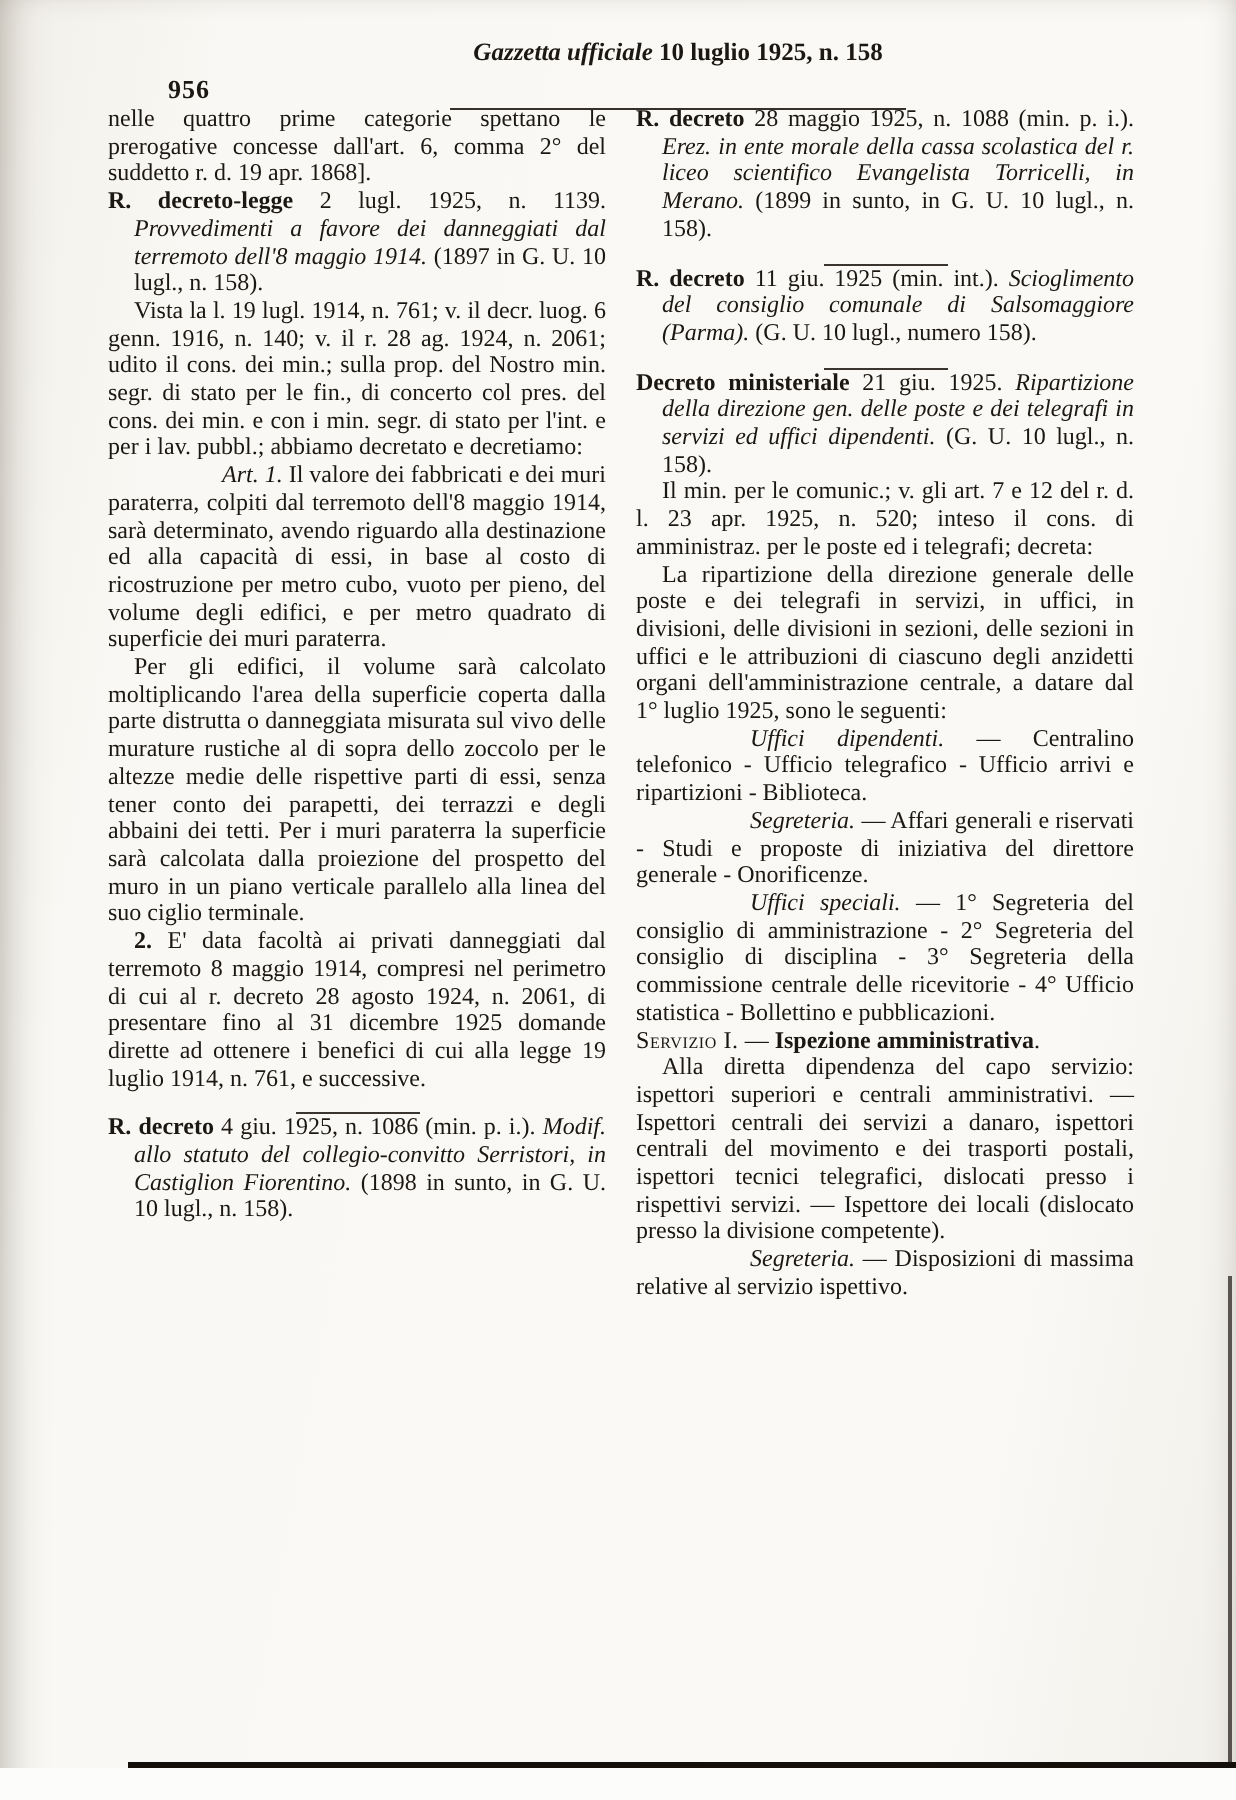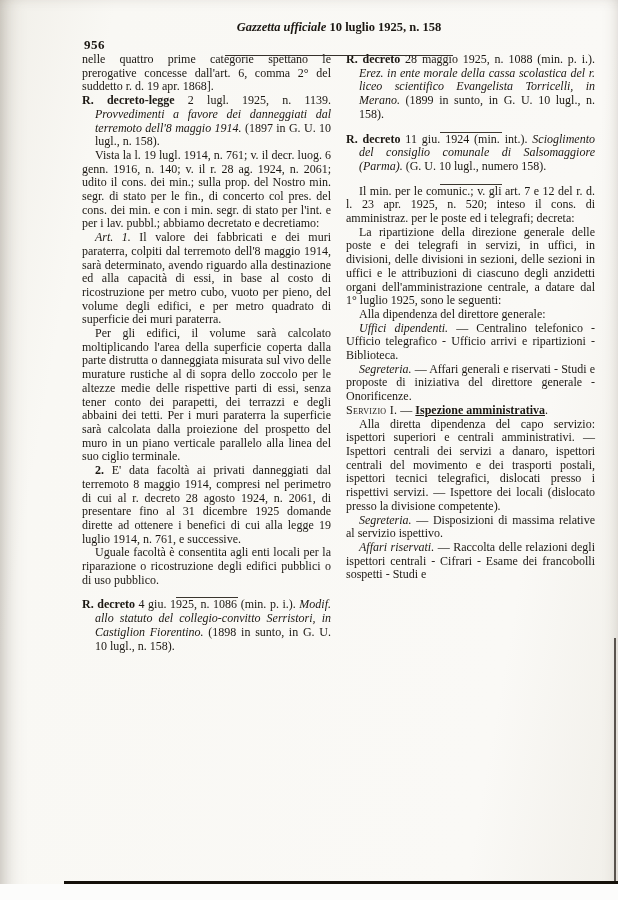--- a/index.html
+++ b/index.html
@@ -10,35 +10,35 @@
   .scan-page{
     position:relative;width:618px;height:900px;overflow:hidden;
     background:linear-gradient(100deg,#f1efe9 0%,#f9f8f4 15%,#faf9f6 80%,#f1efe9 100%);
     box-shadow:inset 16px 0 24px -18px rgba(75,64,48,.5), inset -8px 0 18px -12px rgba(75,64,48,.35);
   }
   .page-header{position:relative;padding-top:17px;height:26px;}
   .page-num{position:absolute;left:84px;top:17px;font-size:13px;font-weight:bold;letter-spacing:.5px;margin-top:20px;}
   .header-center{text-align:center;padding:0 22px 0 82px;}
   .header-rule{display:inline-block;border-bottom:1px solid #35302a;padding:0 12px 20px;font-size:12.5px;font-weight:bold;white-space:nowrap;}
   .journal{font-style:italic;}
-  .columns{display:flex;gap:15px;padding:10px 22px 0 82px;}
+  .columns{display:flex;gap:15px;padding:10px 22px 0 54px;}
   .col{width:249px;font-size:12px;line-height:13.7px;text-align:justify;}
   .col p{margin:0;}
   .para{text-indent:13px;}
   .flush{text-indent:0;}
   .mt{margin-top:9px;}
   .entry{padding-left:13px;text-indent:-13px;margin-top:11px;}
   .entry.first{margin-top:0;}
   .lead{font-weight:bold;}
   .etitle{}
-  .ilead{}
+  .ilead{margin-left:44px;}
   .sep{border:none;border-top:1px solid #3a352e;width:62px;margin:10px auto 0;}
   .service-head{margin:11px 0 10px;text-indent:0;text-align:left;}
   .sc{font-variant:small-caps;letter-spacing:.3px;}
-  .svc-title{font-weight:bold;text-decoration:underline;}
+  .svc-title{font-weight:bold;}
   .scan-right-edge{position:absolute;right:2px;top:638px;width:2px;height:246px;background:rgba(28,22,15,.7);}
   .scan-bottom-line{position:absolute;left:64px;right:0;top:881px;height:3px;background:#141009;}
   .scan-bottom-white{position:absolute;left:0;right:0;top:884px;bottom:0;background:#fcfcfb;}
 </style>
 </head>
 <body>
 
 <div class="scan-page">
 
   <header class="page-header">
@@ -56,56 +56,55 @@
       <p class="entry"><b class="lead">R. decreto-legge</b><span> 2 lugl. 1925, n. 1139.</span><i class="etitle"> Provvedimenti a favore dei danneggiati dal terremoto dell'8 maggio 1914.</i><span> (1897 in G. U. 10 lugl., n. 158).</span></p>
 
       <p class="para mt">Vista la l. 19 lugl. 1914, n. 761; v. il decr. luog. 6 genn. 1916, n. 140; v. il r. 28 ag. 1924, n. 2061; udito il cons. dei min.; sulla prop. del Nostro min. segr. di stato per le fin., di concerto col pres. del cons. dei min. e con i min. segr. di stato per l'int. e per i lav. pubbl.; abbiamo decretato e decretiamo:</p>
 
       <p class="para"><i class="ilead">Art. 1.</i><span> Il valore dei fabbricati e dei muri paraterra, colpiti dal terremoto dell'8 maggio 1914, sarà determinato, avendo riguardo alla destinazione ed alla capacità di essi, in base al costo di ricostruzione per metro cubo, vuoto per pieno, del volume degli edifici, e per metro quadrato di superficie dei muri paraterra.</span></p>
 
       <p class="para">Per gli edifici, il volume sarà calcolato moltiplicando l'area della superficie coperta dalla parte distrutta o danneggiata misurata sul vivo delle murature rustiche al di sopra dello zoccolo per le altezze medie delle rispettive parti di essi, senza tener conto dei parapetti, dei terrazzi e degli abbaini dei tetti. Per i muri paraterra la superficie sarà calcolata dalla proiezione del prospetto del muro in un piano verticale parallelo alla linea del suo ciglio terminale.</p>
 
       <p class="para"><b class="lead">2.</b><span> E' data facoltà ai privati danneggiati dal terremoto 8 maggio 1914, compresi nel perimetro di cui al r. decreto 28 agosto 1924, n. 2061, di presentare fino al 31 dicembre 1925 domande dirette ad ottenere i benefici di cui alla legge 19 luglio 1914, n. 761, e successive.</span></p>
 
-      <p class="para">Uguale facoltà è consentita agli enti locali per la riparazione o ricostruzione degli edifici pubblici o di uso pubblico.</p>
 
 
       <hr class="sep">
 
       <p class="entry"><b class="lead">R. decreto</b><span> 4 giu. 1925, n. 1086 (min. p. i.).</span><i class="etitle"> Modif. allo statuto del collegio-convitto Serristori, in Castiglion Fiorentino.</i><span> (1898 in sunto, in G. U. 10 lugl., n. 158).</span></p>
     </section>
 
     <section class="col">
       <p class="entry first"><b class="lead">R. decreto</b><span> 28 maggio 1925, n. 1088 (min. p. i.).</span><i class="etitle"> Erez. in ente morale della cassa scolastica del r. liceo scientifico Evangelista Torricelli, in Merano.</i><span> (1899 in sunto, in G. U. 10 lugl., n. 158).</span></p>
 
       <hr class="sep">
 
-      <p class="entry"><b class="lead">R. decreto</b><span> 11 giu. 1924 (min. int.).</span><i class="etitle"> Scioglimento del consiglio comunale di Salsomaggiore (Parma).</i><span> (G. U. 10 lugl., numero 158).</span></p>
+      <p class="entry"><b class="lead">R. decreto</b><span> 11 giu. 1925 (min. int.).</span><i class="etitle"> Scioglimento del consiglio comunale di Salsomaggiore (Parma).</i><span> (G. U. 10 lugl., numero 158).</span></p>
 
       <hr class="sep">
 
+      <p class="entry"><b class="lead">Decreto ministeriale</b><span> 21 giu. 1925.</span><i class="etitle"> Ripartizione della direzione gen. delle poste e dei telegrafi in servizi ed uffici dipendenti.</i><span> (G. U. 10 lugl., n. 158).</span></p>
 
       <p class="para mt">Il min. per le comunic.; v. gli art. 7 e 12 del r. d. l. 23 apr. 1925, n. 520; inteso il cons. di amministraz. per le poste ed i telegrafi; decreta:</p>
 
       <p class="para">La ripartizione della direzione generale delle poste e dei telegrafi in servizi, in uffici, in divisioni, delle divisioni in sezioni, delle sezioni in uffici e le attribuzioni di ciascuno degli anzidetti organi dell'amministrazione centrale, a datare dal 1° luglio 1925, sono le seguenti:</p>
 
-      <p class="para">Alla dipendenza del direttore generale:</p>
 
       <p class="para"><i class="ilead">Uffici dipendenti.</i><span> — Centralino telefonico - Ufficio telegrafico - Ufficio arrivi e ripartizioni - Biblioteca.</span></p>
 
       <p class="para"><i class="ilead">Segreteria.</i><span> — Affari generali e riservati - Studi e proposte di iniziativa del direttore generale - Onorificenze.</span></p>
 
+      <p class="para"><i class="ilead">Uffici speciali.</i><span> — 1° Segreteria del consiglio di amministrazione - 2° Segreteria del consiglio di disciplina - 3° Segreteria della commissione centrale delle ricevitorie - 4° Ufficio statistica - Bollettino e pubblicazioni.</span></p>
 
       <p class="service-head"><span class="sc">Servizio I.</span><span> — </span><b class="svc-title">Ispezione amministrativa</b><span>.</span></p>
 
       <p class="para">Alla diretta dipendenza del capo servizio: ispettori superiori e centrali amministrativi. — Ispettori centrali dei servizi a danaro, ispettori centrali del movimento e dei trasporti postali, ispettori tecnici telegrafici, dislocati presso i rispettivi servizi. — Ispettore dei locali (dislocato presso la divisione competente).</p>
 
       <p class="para"><i class="ilead">Segreteria.</i><span> — Disposizioni di massima relative al servizio ispettivo.</span></p>
 
-      <p class="para"><i class="ilead">Affari riservati.</i><span> — Raccolta delle relazioni degli ispettori centrali - Cifrari - Esame dei francobolli sospetti - Studi e</span></p>
     </section>
 
   </main>
 
   <div class="scan-right-edge"></div>
   <div class="scan-bottom-line"></div>
   <div class="scan-bottom-white"></div>
 
 </div>
 

